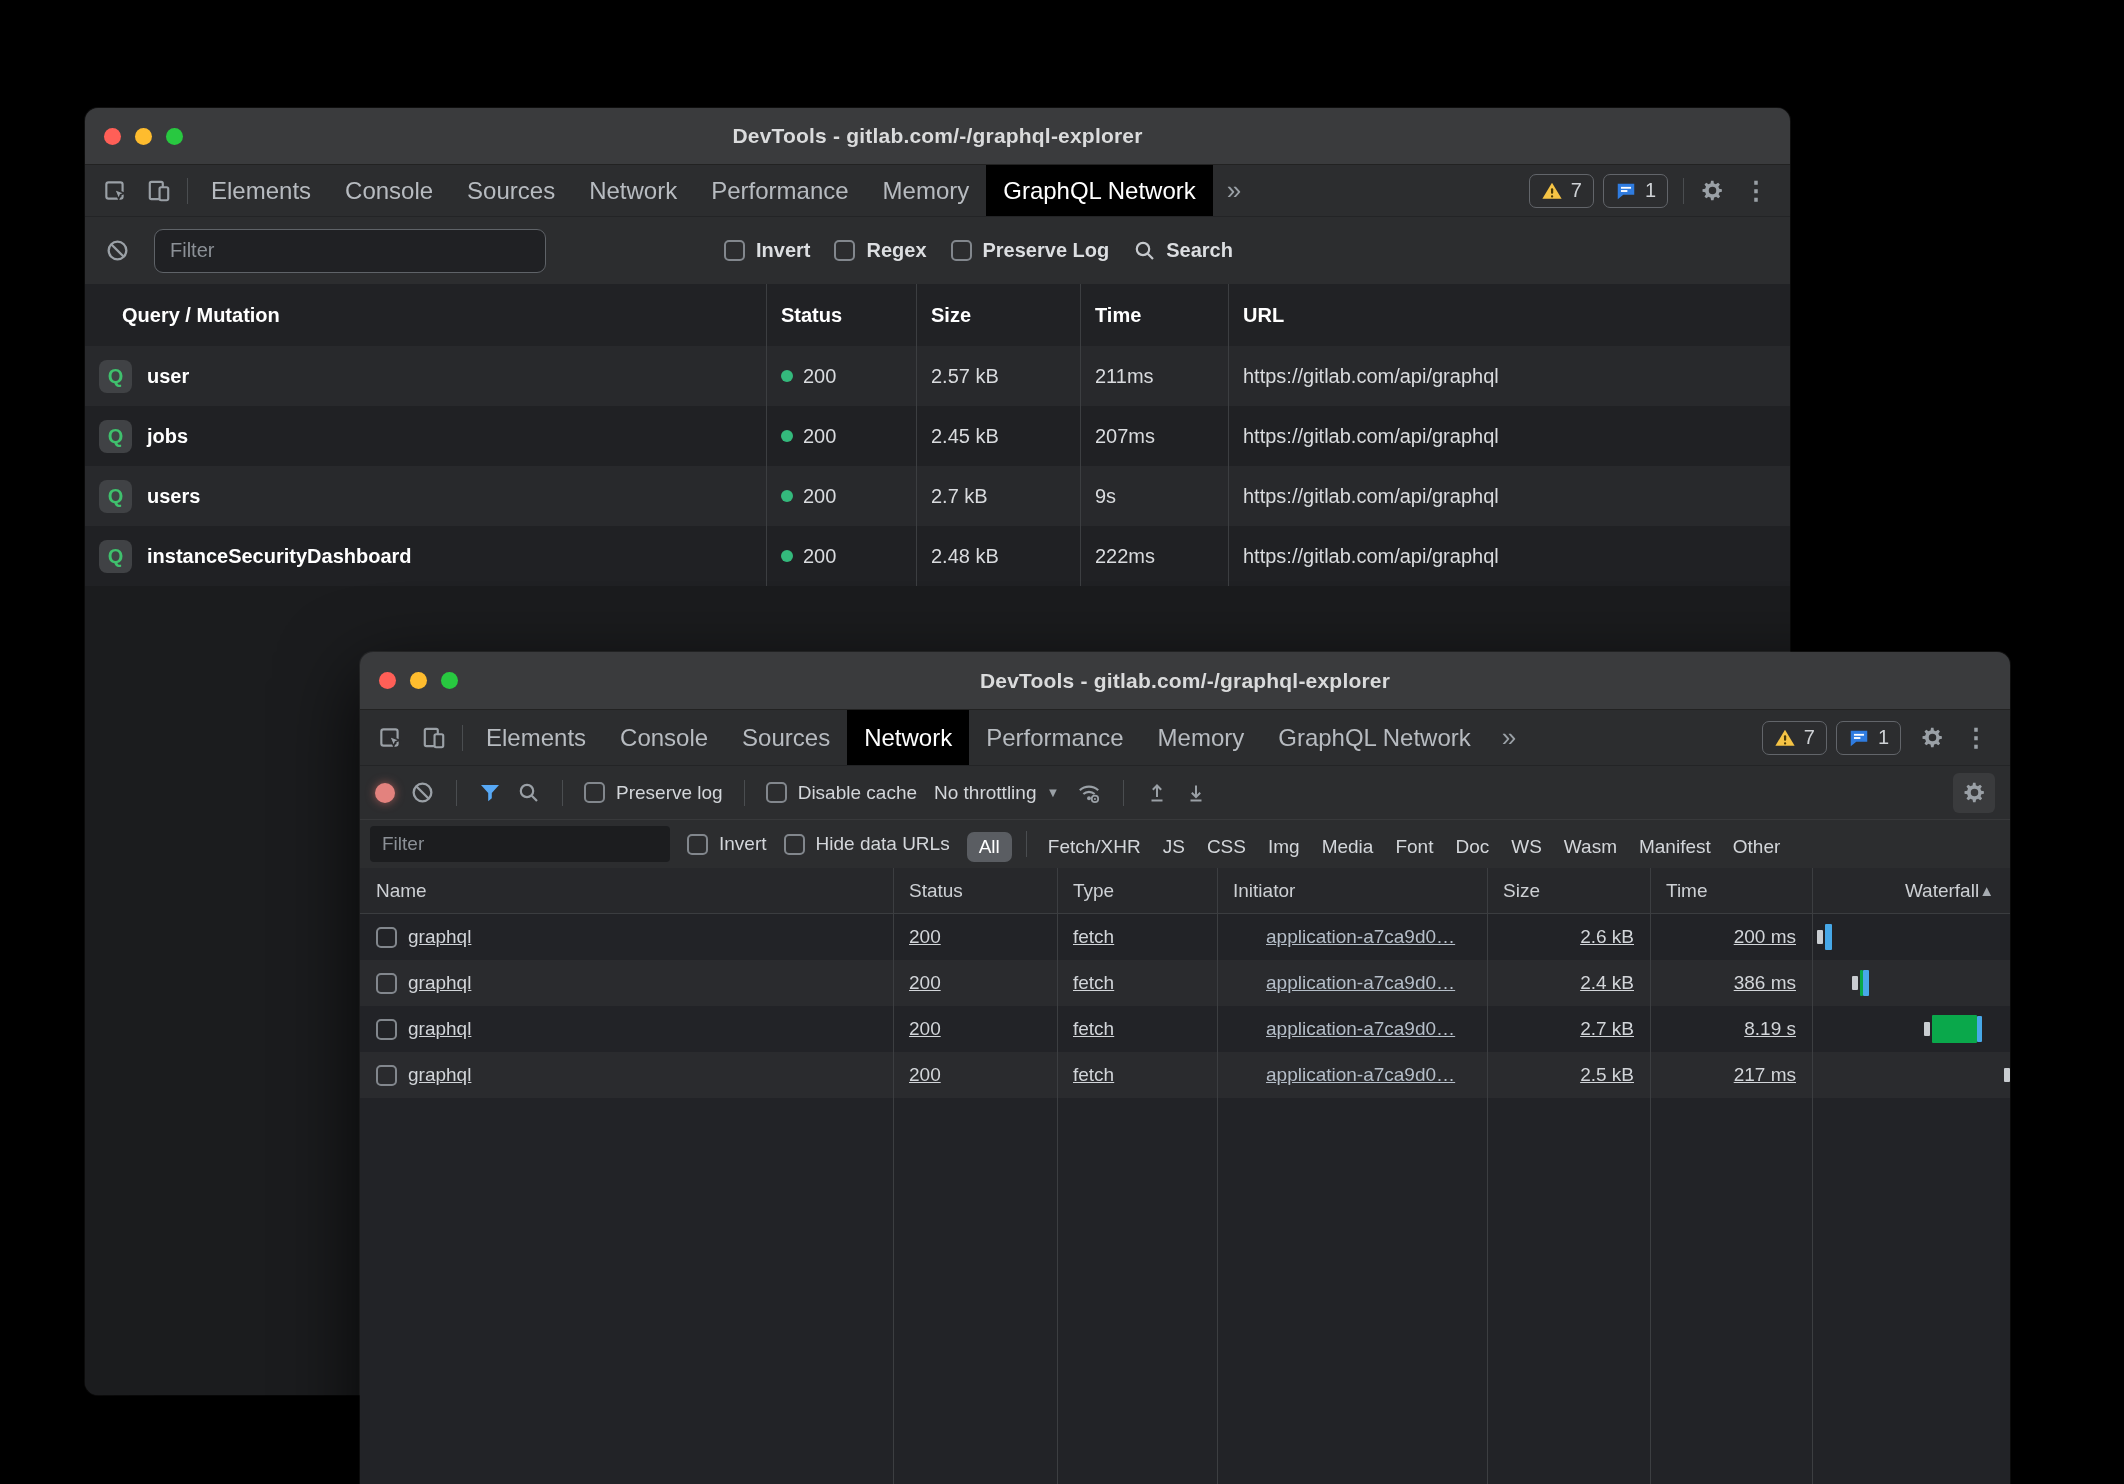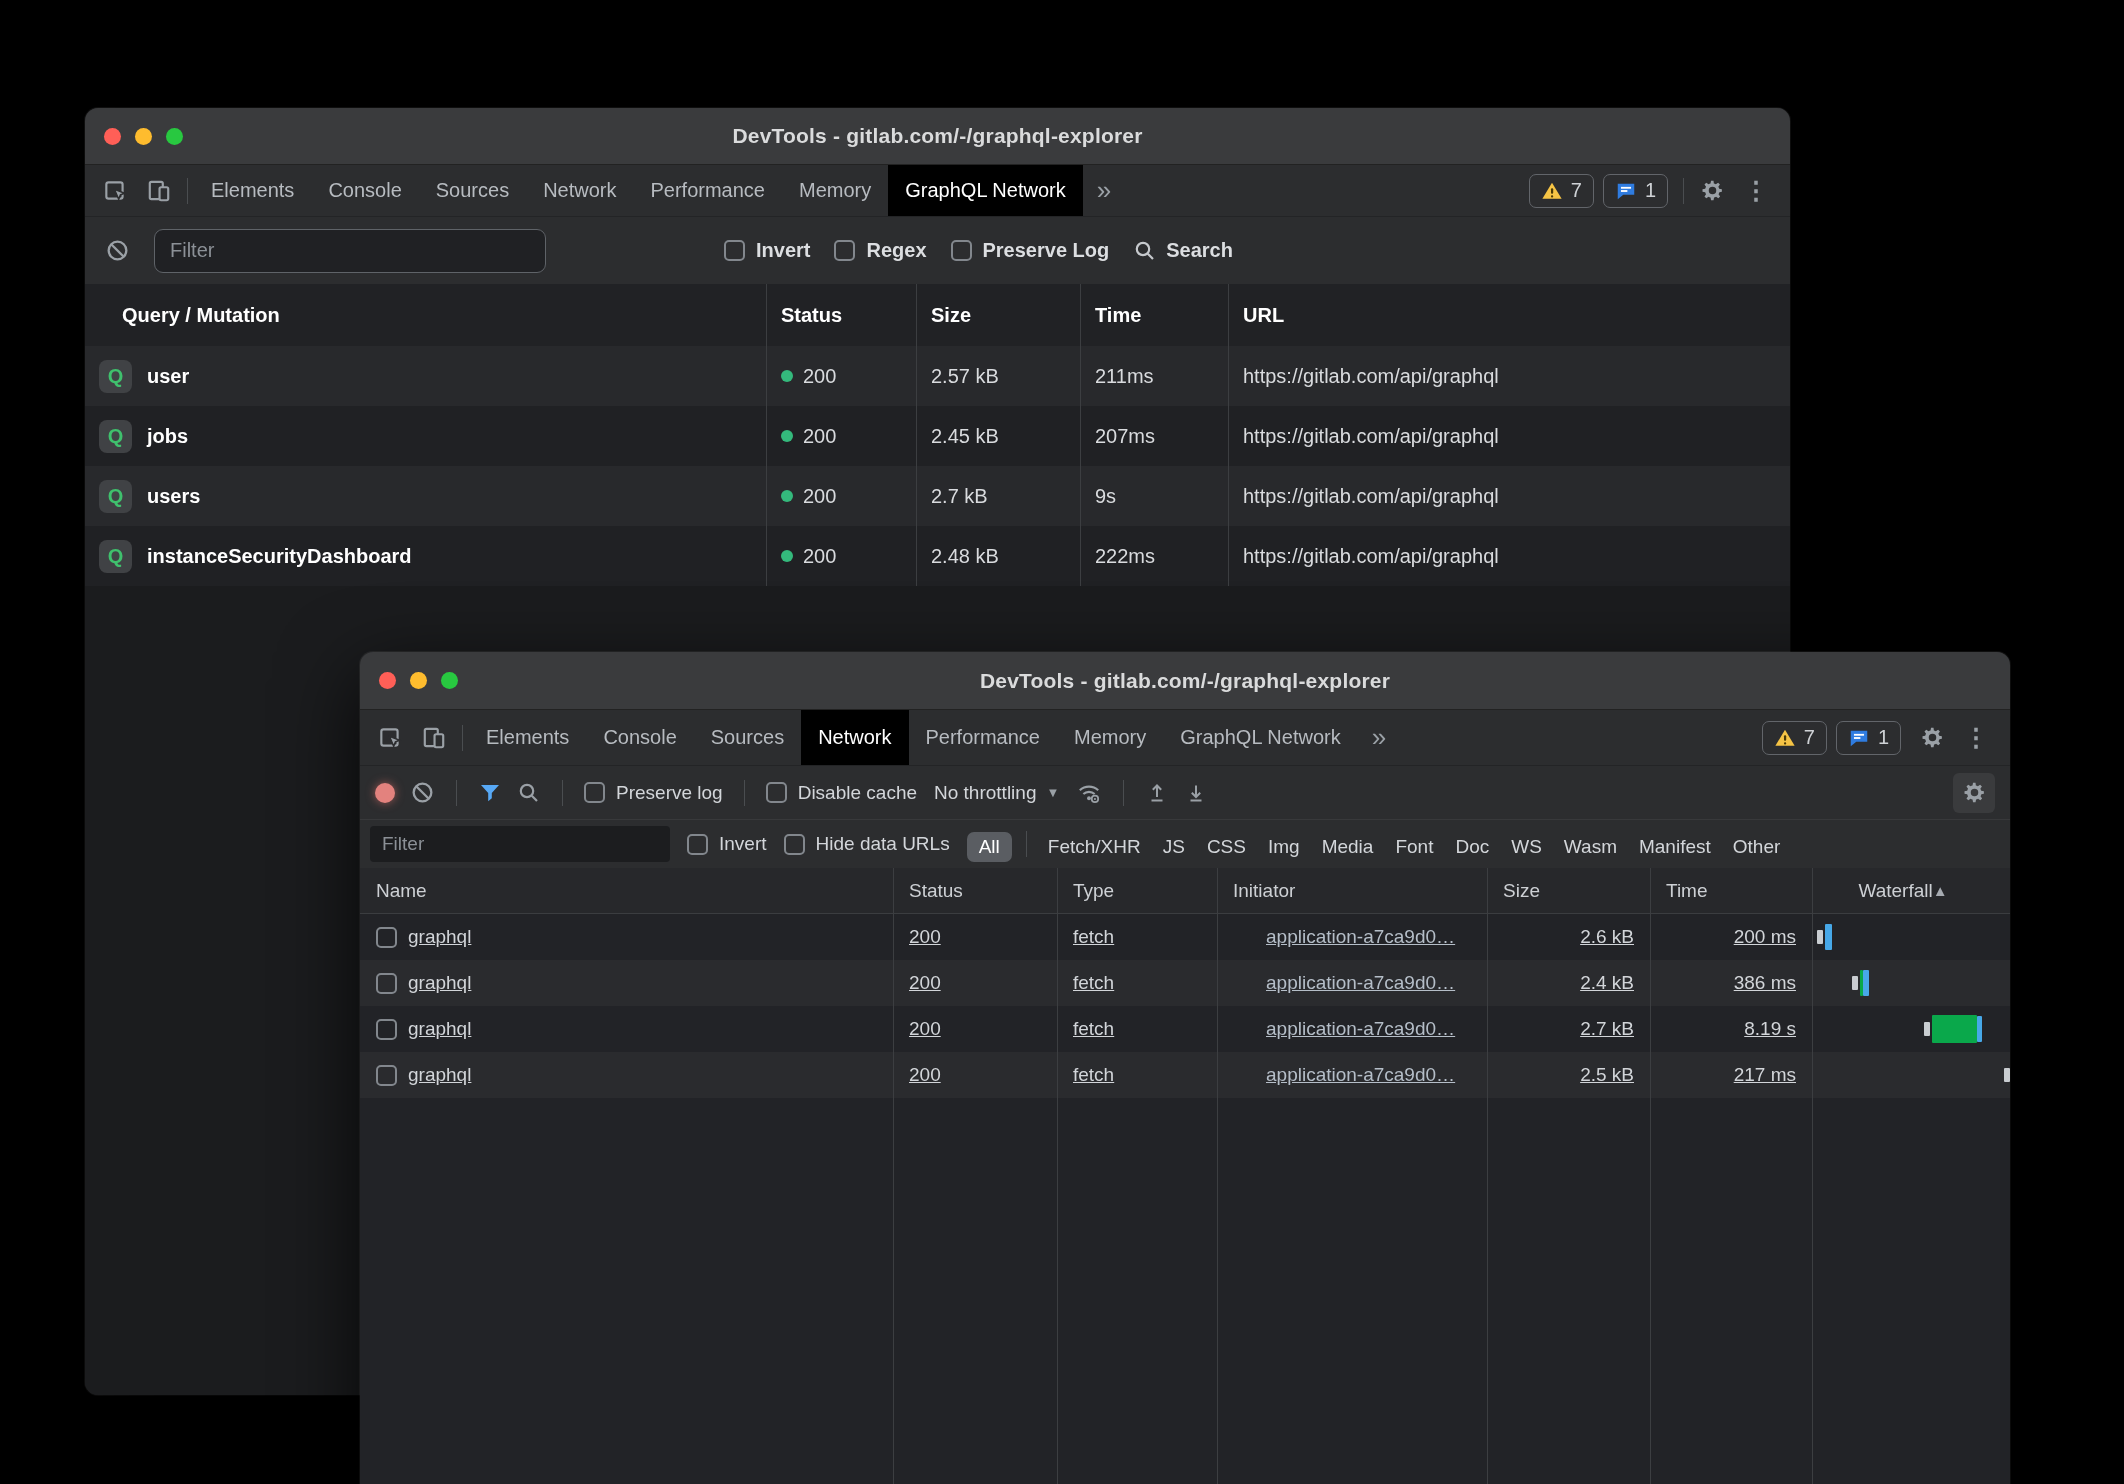--- a/index.html
+++ b/index.html
@@ -25,21 +25,21 @@
   .traffic { position:absolute; left:19px; display:flex; gap:14px; }
   .light { width:17px; height:17px; border-radius:50%; }
   .wtitle { flex:1; text-align:center; font-size:21px; font-weight:700; color:#dadbdc; letter-spacing:.2px; }
 
   
   .tabbar { height:52px; background:#2c2d2f; border-bottom:1px solid #232426;
             display:flex; align-items:stretch; padding-left:8px; flex:none; }
   #front-window .tabbar { height:56px; }
   .tbicon { width:44px; display:flex; align-items:center; justify-content:center; color:#9aa0a6; flex:none; }
   .vsep { width:1px; height:26px; background:#4a4d50; align-self:center; margin:0 6px; flex:none; }
-  .tab { padding:0 17px; display:flex; align-items:center; font-size:20px; color:#b7bbc0; white-space:nowrap; }
+  .tab { padding:0 17px; display:flex; align-items:center; font-size:24px; color:#b7bbc0; white-space:nowrap; }
   .tab.selected { background:#000; color:#fff; }
   .more-tabs { padding:0 14px; display:flex; align-items:center; color:#9aa0a6; font-size:26px; }
   .tab-spacer { flex:1; }
   .badge { display:flex; align-items:center; gap:8px; border:1px solid #62656a; border-radius:7px;
            padding:0 11px; height:34px; align-self:center; color:#cfd2d6; font-size:20px; margin-right:9px; }
   .menu-glyph { font-size:25px; color:#9aa0a6; font-weight:700; }
   .titlebar-right-pad { width:12px; }
 
   
   .bk-filterbar { height:67px; background:#2c2d2f; display:flex; align-items:center;
@@ -94,21 +94,21 @@
   .ft-table { flex:1; position:relative; background:#222327; overflow:hidden; }
   .ft-grid { display:grid; grid-template-columns:533px 164px 160px 270px 163px 162px 1fr; }
   .ft-header { height:46px; background:#27282b; color:#cdd0d4; font-size:19px; align-items:center;
                border-bottom:1px solid #3b3d40; position:relative; z-index:2; }
   .ft-row { height:46px; align-items:center; font-size:19px; color:#d2d5d9; position:relative; z-index:2;text-decoration:underline; }
   .ft-row:nth-of-type(odd) { background:#2a2b2e; }
   .ft-row:nth-of-type(even) { background:#222327; }
   .ft-cell { display:flex; align-items:center; height:100%; padding-left:16px; overflow:hidden; white-space:nowrap; }
   .ft-cell.num { justify-content:flex-end; padding-right:16px; padding-left:4px; }
   .ft-cell.wf { padding:0; position:relative; }
-  .ft-header .ft-cell.wf { padding-left:0; padding-right:16px; justify-content:center; }
+  .ft-header .ft-cell.wf { padding-left:0; padding-right:16px; justify-content:flex-end; }
   .sort-arrow { font-size:15px; color:#a6abb1; }
   .row-check { width:18px; height:18px; border-width:2px; border-radius:4px; margin-right:11px; }
   .initiator { color:#b5bec8; text-decoration:underline;margin-left:33px; }
   .ft-dividers span { position:absolute; top:0; bottom:0; width:1px; background:#3c3e41; z-index:3; }
   .wfbar { position:absolute; border-radius:1px; z-index:4; }
 
   svg { display:block; }
 </style>
 </head>
 <body>

